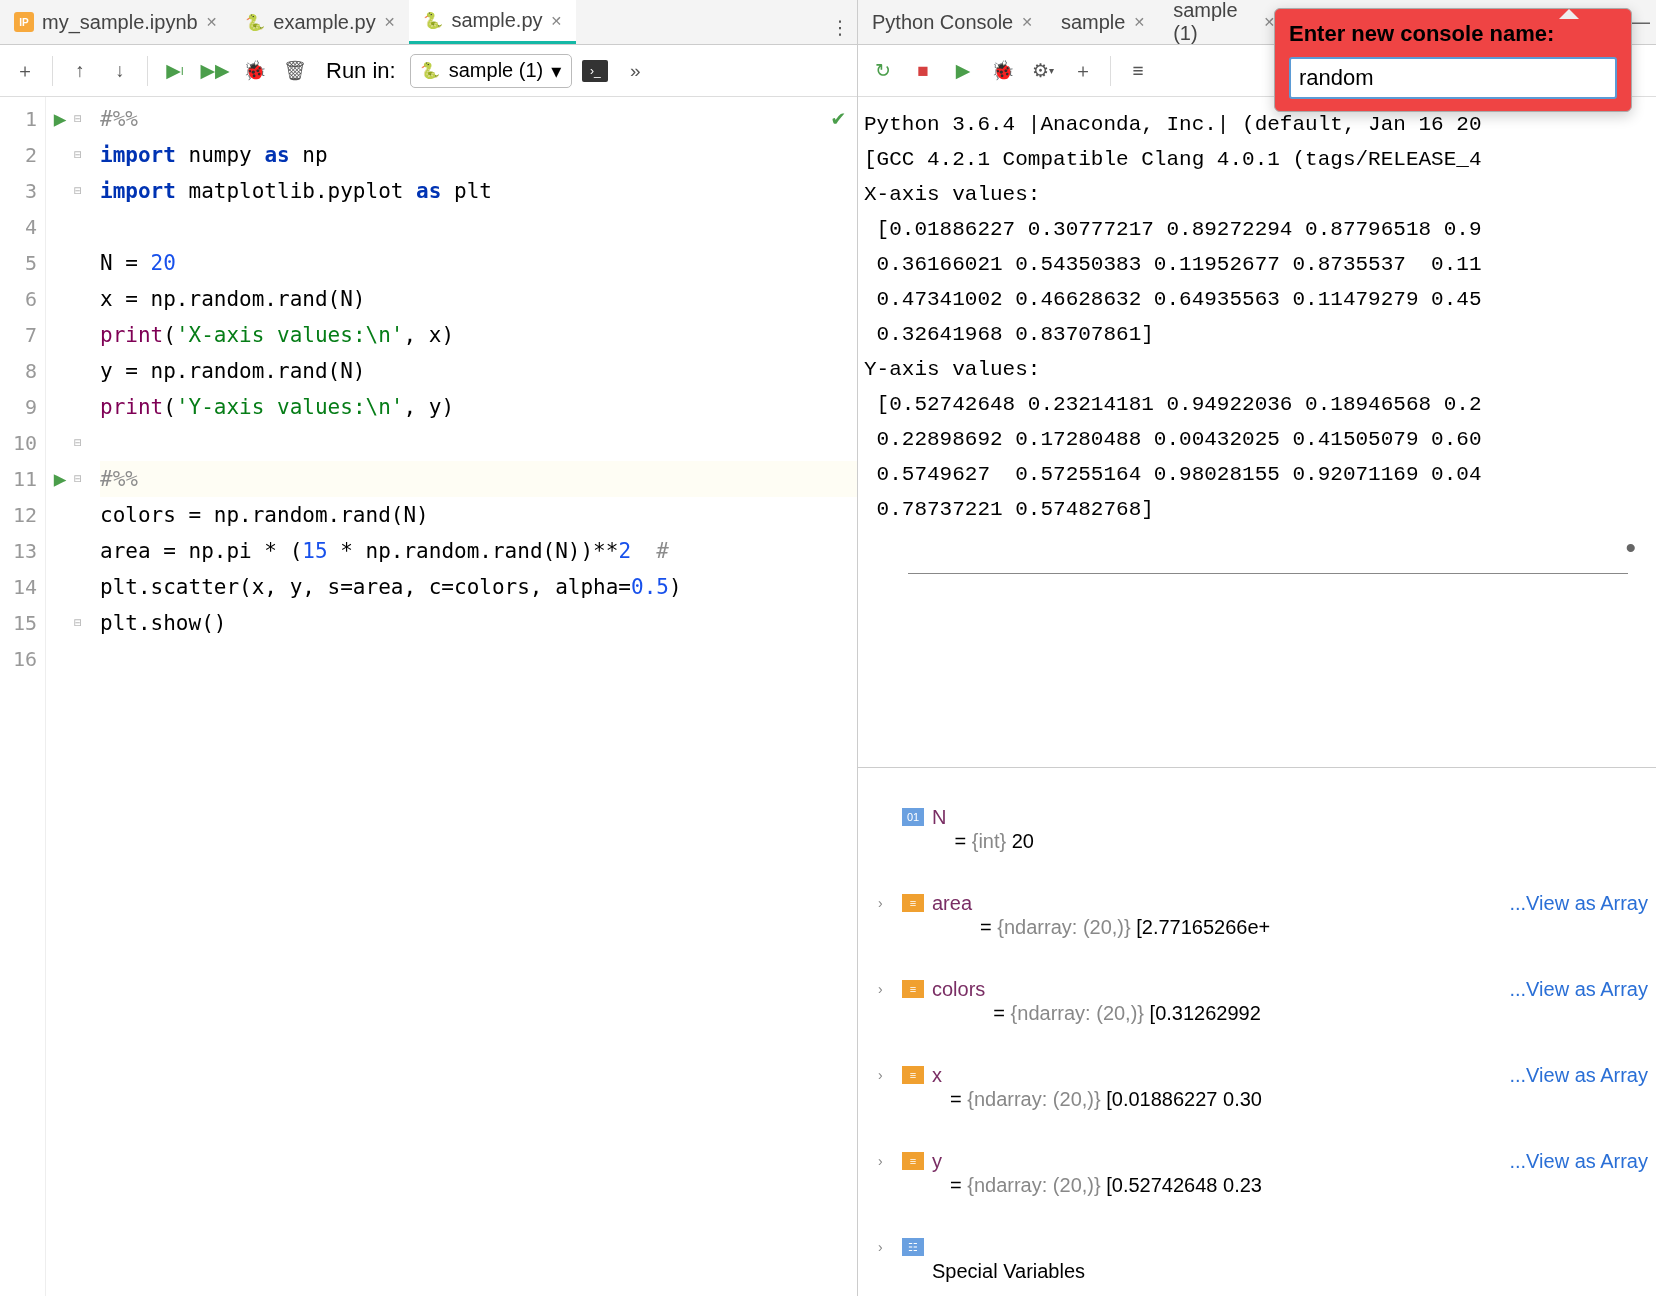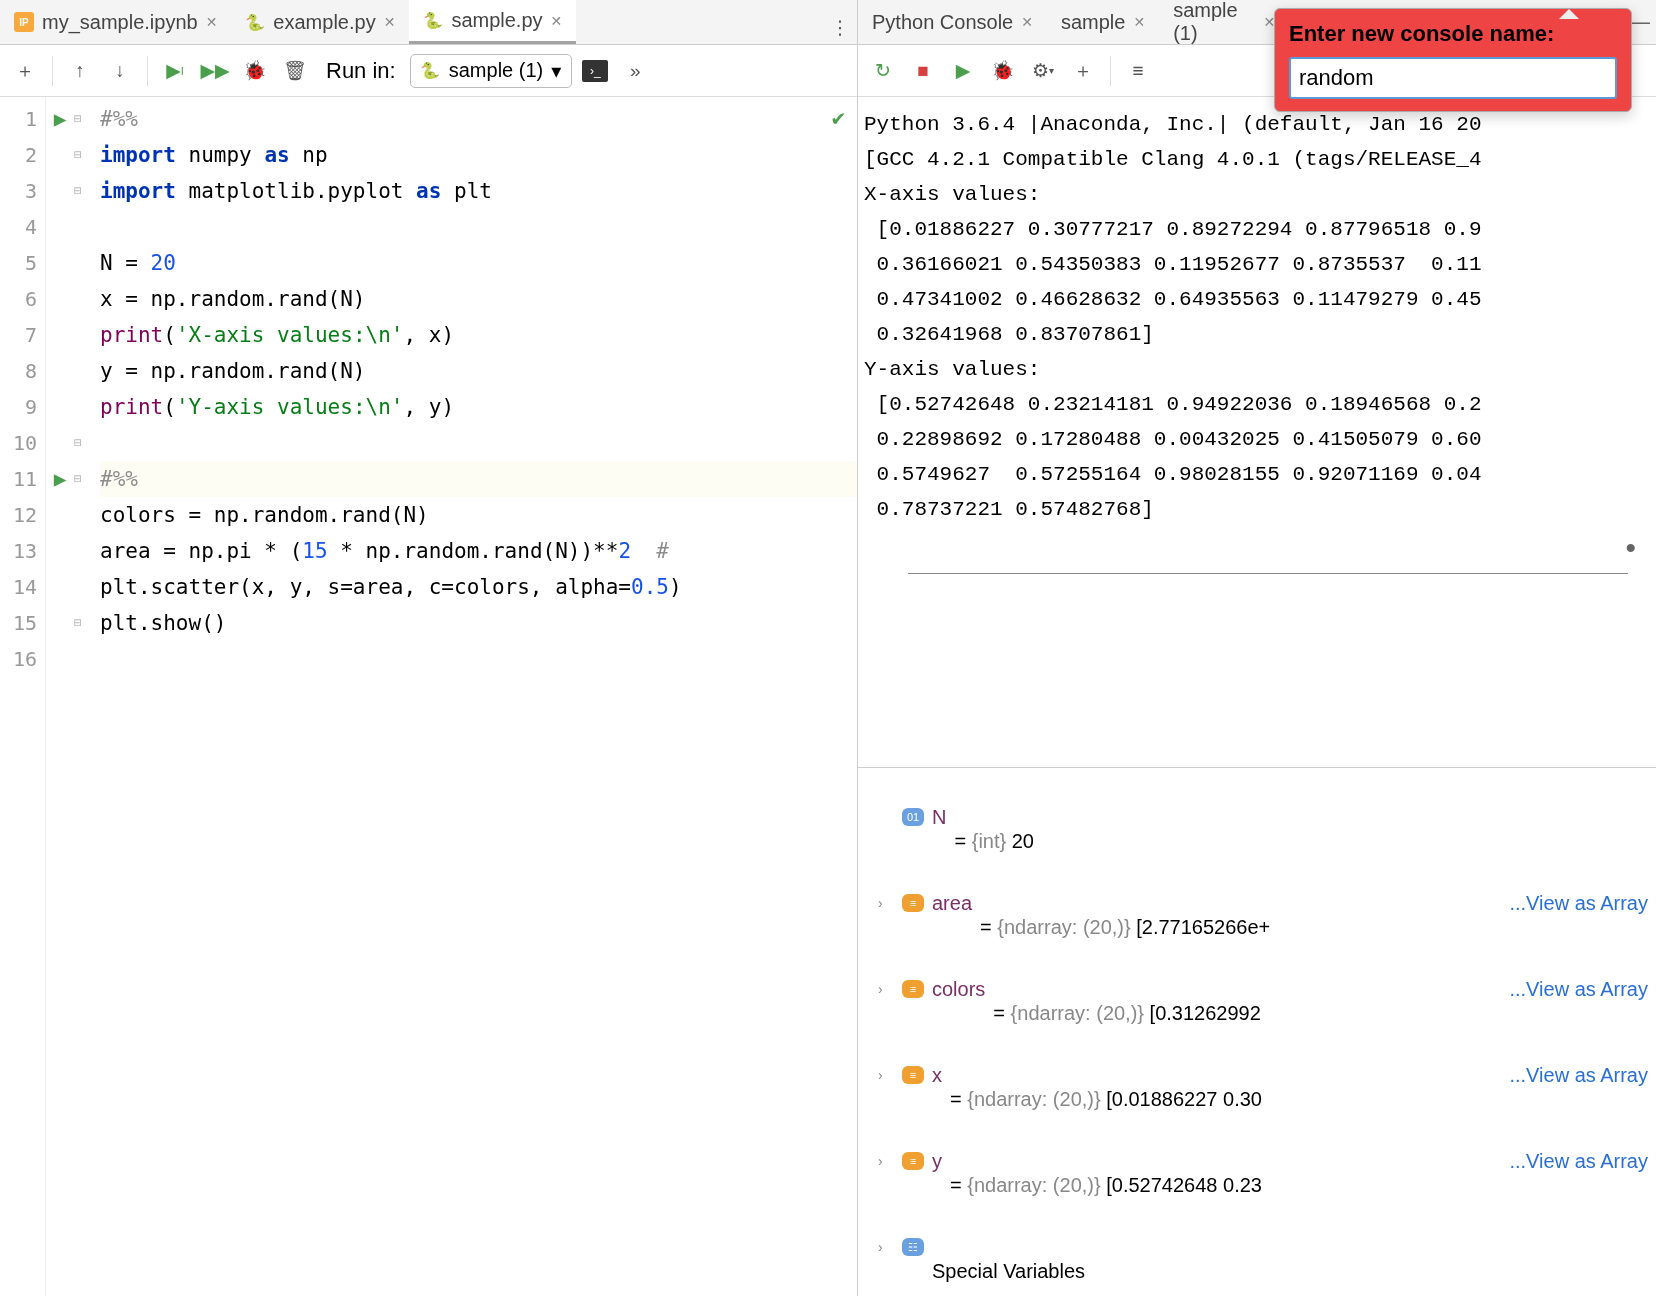--- a/index.html
+++ b/index.html
@@ -17,21 +17,21 @@
 .pane-left { width: 858px; display: flex; flex-direction: column; border-right: 1px solid #ccc; }
 .pane-right { flex: 1; display: flex; flex-direction: column; position: relative; }
 
 
 .tabs { display: flex; align-items: flex-end; height: 45px; border-bottom: 1px solid #ccc; background: #f4f4f4; }
 .tab {
   display: flex; align-items: center; gap: 8px;
   padding: 0 14px; height: 100%; cursor: pointer;
   color: #444; font-size: 20px;
 }
-.tab.active { background: #fff; border-bottom: 3px solid #a3a3a3; }
+.tab.active { background: #fff; border-bottom: 3px solid #14b8a6; }
 .tab-close { color: #888; font-size: 14px; }
 .tab-ovf { margin-left: auto; padding: 0 10px; color: #666; }
 .py-icon, .ipy-icon {
   width: 20px; height: 20px; border-radius: 3px;
   display: inline-flex; align-items: center; justify-content: center;
   font-size: 13px; font-weight: bold;
 }
 .py-icon::before { content: "🐍"; font-size: 16px; }
 .ipy-icon { background: #f7a93d; color: #fff; }
 .ipy-icon::before { content: "IP"; font-size: 10px; }
@@ -96,21 +96,21 @@
 .hr-thin { border: none; border-top: 1px solid #888; margin: 36px 0 0 44px; width: 720px; }
 .prompt-in { color: #198f3c; font-family: Menlo, monospace; font-size: 21px; margin-top: 22px; }
 .dot-marker { position: absolute; right: 20px; color: #666; font-size: 30px; }
 
 .vars-pane {
   border-top: 1px solid #ccc; background: #fff; padding: 6px 0; font-size: 20px;
 }
 .var-row { display: flex; align-items: center; gap: 8px; padding: 3px 8px 3px 20px; line-height: 32px; }
 .var-arrow { width: 16px; color: #888; font-size: 14px; }
 .var-icon {
-  width: 22px; height: 18px; border-radius: 6px;
+  width: 22px; height: 18px; border-radius: 0;
   display: inline-flex; align-items: center; justify-content: center;
   font-size: 11px; color: #fff;
 }
 .var-icon.int { background: #6aa0e0; }
 .var-icon.arr { background: #f0a030; }
 .var-icon.sp { background: #6aa0e0; }
 .var-name { color: #7a2e64; }
 .var-type { color: #888; }
 .var-val { color: #000; margin-top: 48px; }
 .view-link { color: #2a6fd6; margin-left: auto; cursor: pointer; }

